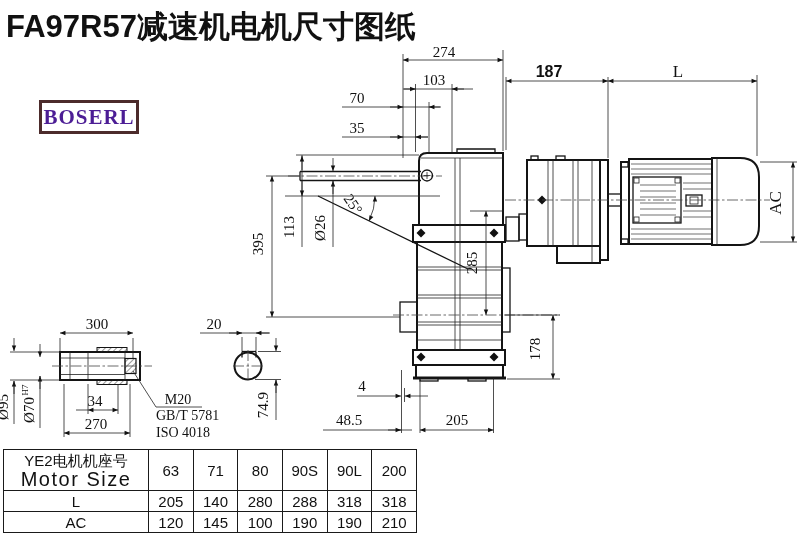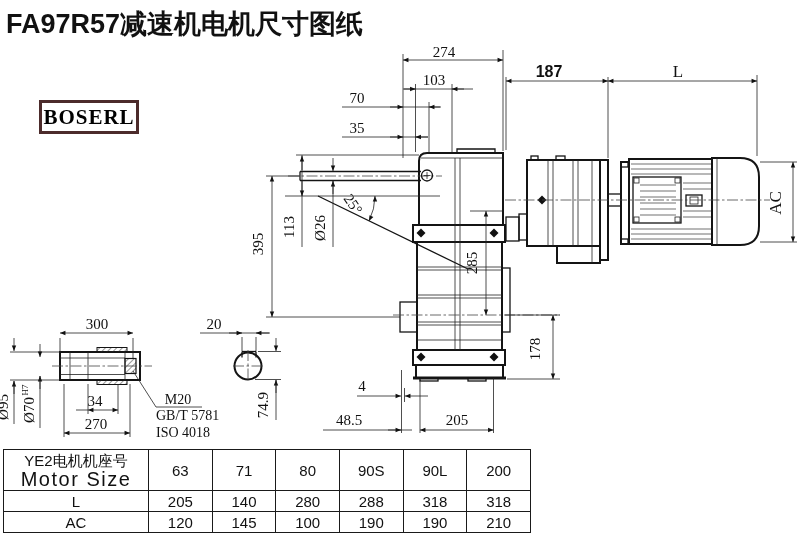--- a/index.html
+++ b/index.html
@@ -1,36 +1,36 @@
 <!DOCTYPE html>
 <html><head>
 <meta charset="utf-8">
 <style>
   html,body{margin:0;padding:0;background:#fff;}
   body{width:800px;height:555px;position:relative;font-family:"Liberation Sans",sans-serif;overflow:hidden;}
-  .page-title{position:absolute;left:6px;top:6px;font-size:27px;font-weight:bold;color:#111;
+  .page-title{position:absolute;left:6px;top:6px;font-size:31px;font-weight:bold;color:#111;
     letter-spacing:0px;white-space:nowrap;}
   .logo-box{position:absolute;left:39px;top:100px;width:94px;height:28px;border:3px solid #4c2b2b;
-    color:#000000;font-family:"Liberation Serif",serif;font-weight:bold;font-size:21px;
+    color:#4c1d95;font-family:"Liberation Serif",serif;font-weight:bold;font-size:21px;
     text-align:center;line-height:28px;letter-spacing:1px;}
   svg.drawing{position:absolute;left:0;top:0;}
   svg text{fill:#111;font-family:"Liberation Serif",serif;font-size:15px;}
   text.bold-dim{font-family:"Liberation Sans",sans-serif;font-weight:bold;font-size:16px;}
   text.big-dim{font-size:17px;}
   text.small-sup{font-size:9px;}
   text.leader-txt{font-size:14px;}
   .outline{fill:none;stroke:#141414;stroke-width:2;}
   .outline3{fill:none;stroke:#141414;stroke-width:3;}
   .med{fill:none;stroke:#141414;stroke-width:1.3;}
   .thin{fill:none;stroke:#222;stroke-width:0.8;}
   .fin{fill:none;stroke:#333;stroke-width:0.7;}
   .dim{fill:none;stroke:#222;stroke-width:0.8;}
   .cl{fill:none;stroke:#444;stroke-width:0.8;stroke-dasharray:11 2.5 2.5 2.5;}
   .dia{fill:#111;stroke:none;}
-  table.spec{position:absolute;left:3px;top:449px;border-collapse:collapse;table-layout:fixed;width:528px;}
+  table.spec{position:absolute;left:3px;top:449px;border-collapse:collapse;table-layout:fixed;width:414px;}
   table.spec td{border:1.6px solid #1a1a1a;text-align:center;vertical-align:middle;
     font-size:15px;color:#111;padding:0;height:20px;}
   table.spec tr.hdr td{height:40px;}
   .hdr-cn{font-size:15px;line-height:19px;}
   .hdr-en{font-size:20px;line-height:19px;letter-spacing:1.5px;}
   col.c0{width:145px;}
 </style>
 </head>
 <body>
 

